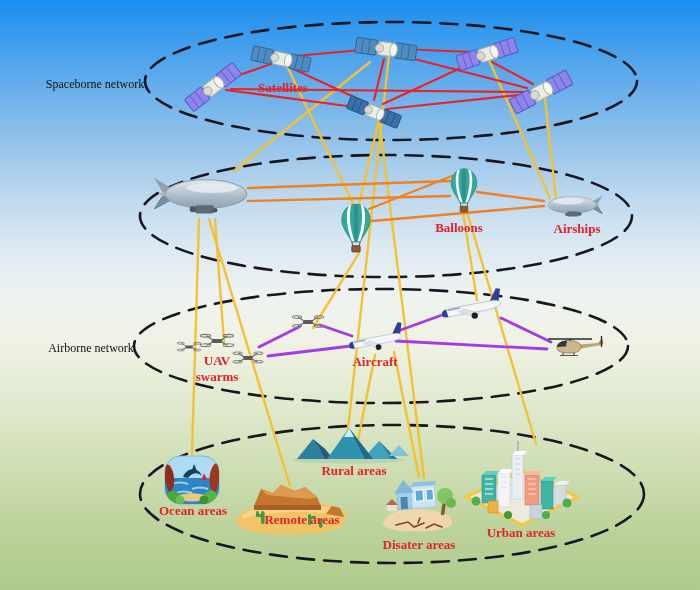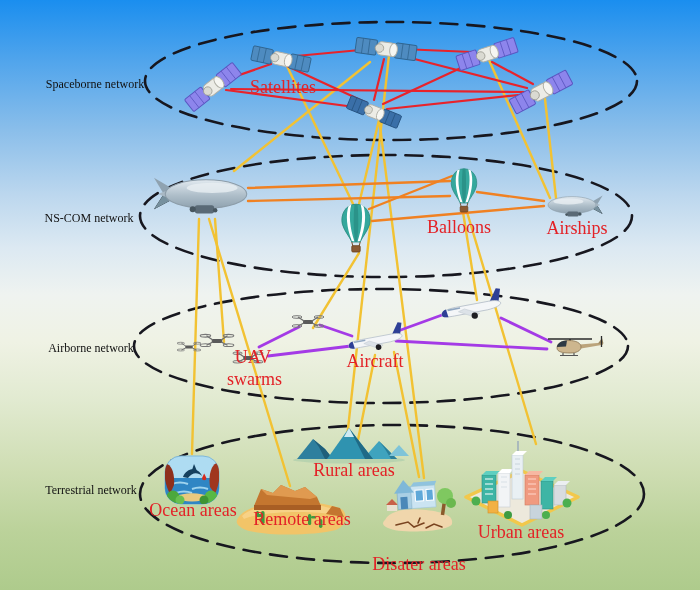--- a/index.html
+++ b/index.html
@@ -9,22 +9,22 @@
     overflow:hidden;
     background:linear-gradient(180deg,
       #1A8EEF 0%, #4FA4EC 10%, #8ABEEA 22%, #BCD7EE 33%,
       #DCE9F2 42%, #EFF3F0 50%, #EFF2E4 58%, #E1EAD0 68%,
       #CEDDB2 80%, #BBD29A 90%, #AECB8C 100%);
     font-family:"Liberation Serif", serif;
   }
   #scene{position:absolute;left:0;top:0;}
   .label{position:absolute;transform:translate(-50%,-50%);text-align:center;line-height:1.22;user-select:none;}
   .layer-label{color:#111111;font-size:12px;font-weight:400;}
-  .node-label{color:#E32227;font-size:18px;font-weight:400;}
-  .w120{width:120px;} .w95{width:95px;} .w100{width:100px;} .w52{width:52px;margin-left:36px;}
+  .node-label{color:#E32227;font-size:13px;font-weight:700;}
+  .w120{width:120px;} .w95{width:95px;} .w100{width:100px;} .w52{width:52px;}
   .sat-purple{--pf:#8D85EC;--ps:#5A55C0;}
   .sat-steel{--pf:#4E8BC0;--ps:#2F6590;}
   .sat-slim{--pf:#3A6FA8;--ps:#24507E;}
 </style>
 </head>
 <body>
 
 <div id="stage">
 
 <svg id="scene" width="700" height="590" viewBox="0 0 700 590">
@@ -294,28 +294,26 @@
       </g>
       <circle cx="-46" cy="14" r="4.5" fill="#4CAF50"></circle>
           <circle cx="45" cy="16" r="4.5" fill="#4CAF50"></circle>
       <circle cx="24" cy="28" r="4" fill="#4CAF50"></circle>
           <circle cx="-14" cy="28" r="4" fill="#3E9B42"></circle>
     </g>
   </g>
 </svg>
 
 <div class="label layer-label w120" style="left:95px;top:84px;">Spaceborne network</div>
-<div class="label layer-label w95" style="left:89px;top:218px;">NS-COM network</div>
 <div class="label layer-label w95" style="left:91px;top:348px;">Airborne network</div>
-<div class="label layer-label w100" style="left:91px;top:490px;">Terrestrial network</div>
 
 <div class="label node-label" style="left:283px;top:88px;">Satellites</div>
 <div class="label node-label" style="left:459px;top:216px;margin-top:12px;">Balloons</div>
 <div class="label node-label" style="left:577px;top:229px;text-align:center;">Airships</div>
 <div class="label node-label w52" style="left:217px;top:369px;">UAV swarms</div>
 <div class="label node-label" style="left:375px;top:362px;">Aircraft</div>
 <div class="label node-label" style="left:193px;top:511px;">Ocean areas</div>
 <div class="label node-label" style="left:302px;top:520px;">Remote areas</div>
 <div class="label node-label" style="left:354px;top:471px;">Rural areas</div>
-<div class="label node-label" style="left:419px;top:545px;margin-top:20px;">Disater areas</div>
+<div class="label node-label" style="left:419px;top:545px;">Disater areas</div>
 <div class="label node-label" style="left:521px;top:533px;">Urban areas</div>
 
 </div>
 
 </body></html>

